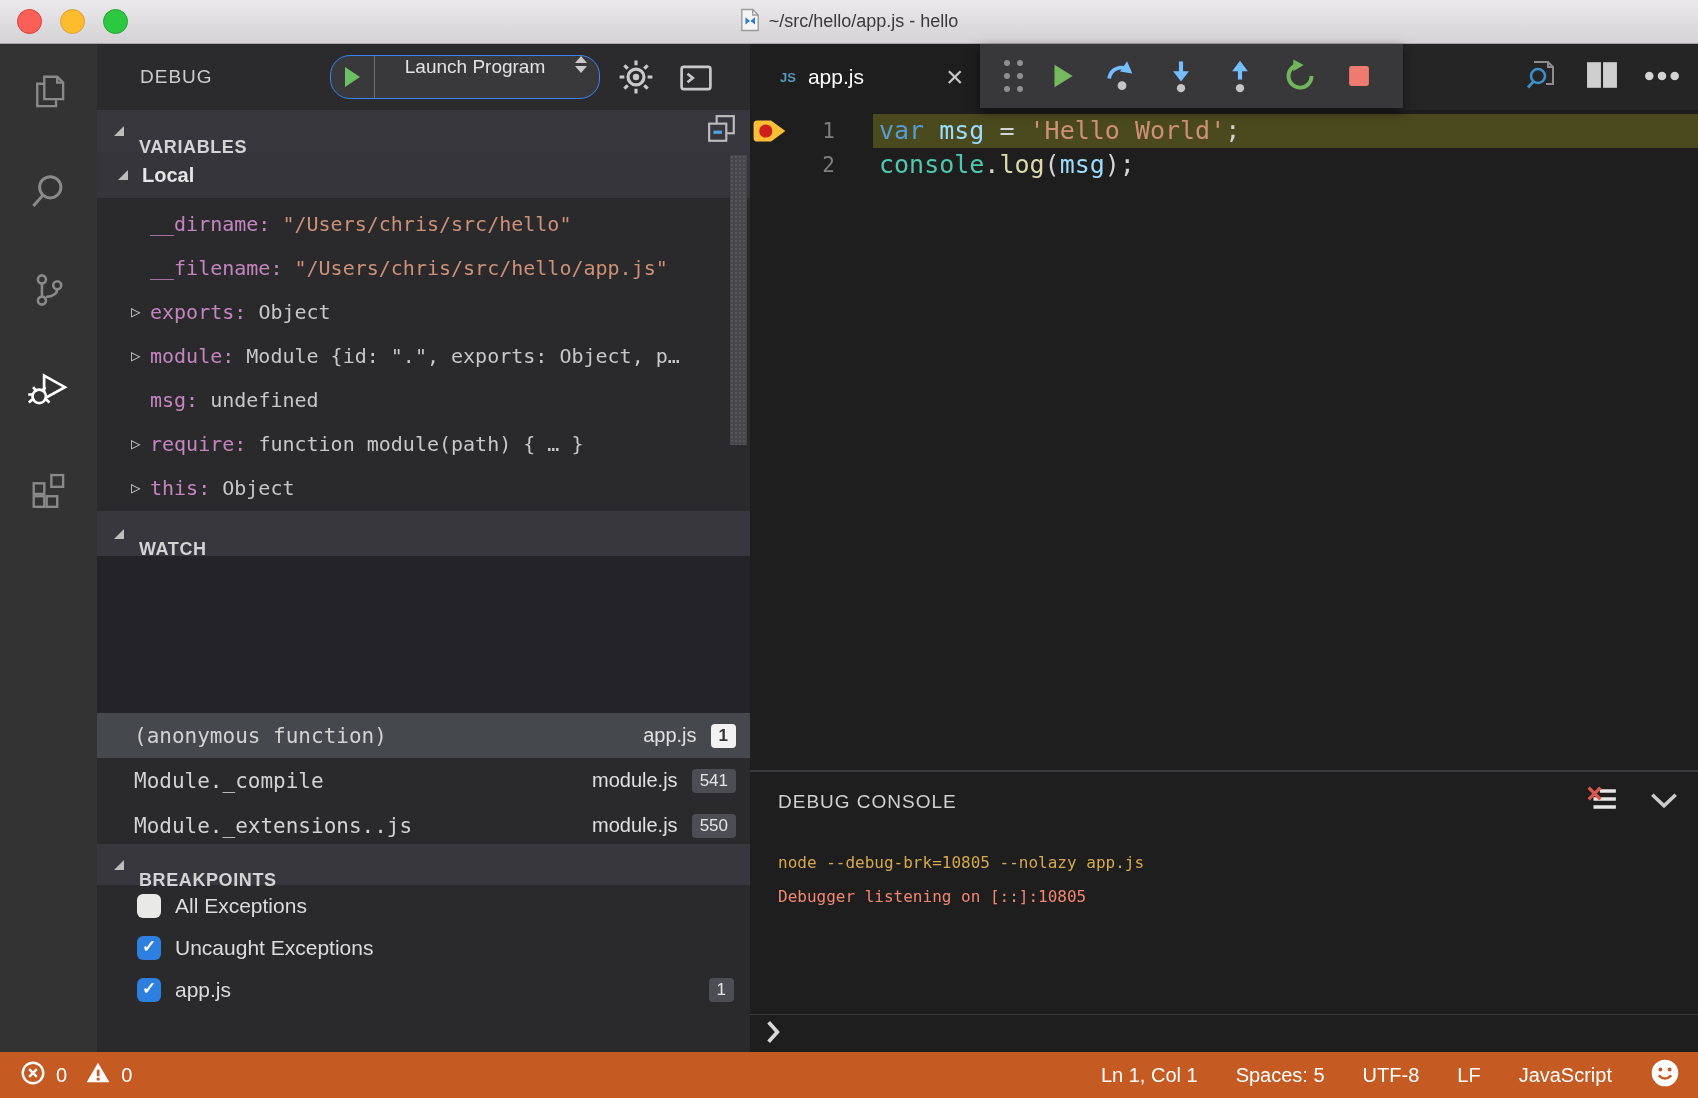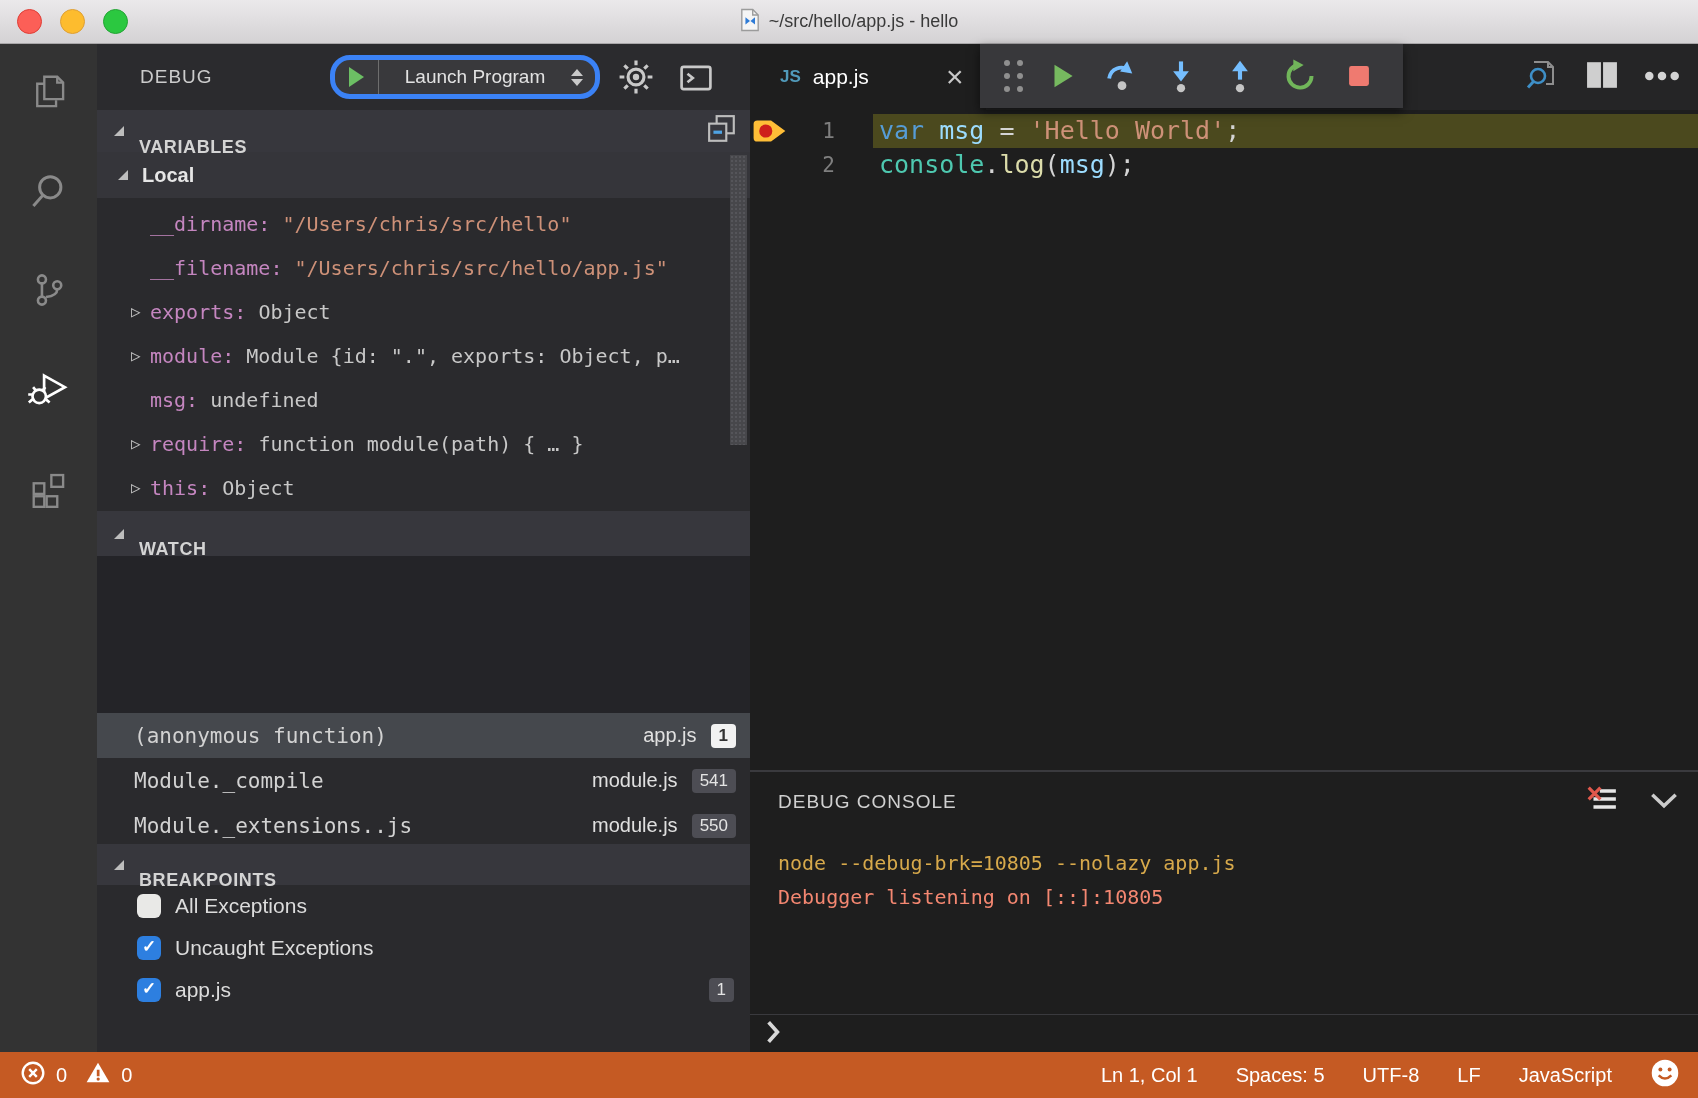--- a/index.html
+++ b/index.html
@@ -24,21 +24,21 @@
 
   
   .activitybar { width:97px; background:#333333; display:flex; flex-direction:column; align-items:center; }
   .ab-item { width:97px; height:99px; display:flex; align-items:center; justify-content:center; }
 
   
   .sidebar { width:653px; background:#2a2a2d; display:flex; flex-direction:column; position:relative; }
   .sb-header { height:66px; background:#2b2b2e; display:flex; align-items:center; position:relative; flex:none; }
   .sb-title { margin-left:43px; font-size:19px; letter-spacing:1px; color:#cccccc; }
   .launch { position:absolute; left:233px; top:11px; width:270px; height:44px;
-    border:5px solid #3b82f6; border-radius:20px; display:flex; align-items:center; background:#39393c; }
+    border:1px solid #3b82f6; border-radius:20px; display:flex; align-items:flex-start; background:#39393c; }
   .launch-play { width:44px; height:100%; display:flex; align-items:center; justify-content:center;
     border-right:1px solid #6e6e6e; }
   .play-tri { width:0; height:0; border-left:15px solid #6cbf64; border-top:10px solid transparent;
     border-bottom:10px solid transparent; }
   .launch-label { flex:1; text-align:center; font-size:19px; color:#e2e2e2; }
   .spinner { margin-right:12px; display:flex; flex-direction:column; gap:3px; }
   .spin-up { width:0;height:0;border-left:6px solid transparent;border-right:6px solid transparent;
     border-bottom:7px solid #c9c9c9; }
   .spin-dn { width:0;height:0;border-left:6px solid transparent;border-right:6px solid transparent;
     border-top:7px solid #c9c9c9; }
@@ -77,21 +77,21 @@
   .checkbox.checked { background:#2d7fe0; }
   .checkbox.checked::after { content:"✓"; position:absolute; left:0; right:0; top:-1px; text-align:center;
     color:#fff; font-size:17px; font-weight:bold; line-height:24px; }
   .sb-scrollbar { position:absolute; right:3px; top:111px; width:17px; height:290px; background:#47474b;
     background-image:radial-gradient(#55555a 1px, transparent 1.2px); background-size:4px 4px; }
 
   
   .editor-col { flex:1; background:#1e1e1e; position:relative; }
   .tabbar { height:66px; background:#252526; display:flex; align-items:stretch; position:relative; }
   .tab { width:236px; background:#1e1e1e; display:flex; align-items:center; position:relative; }
-  .tab-js { margin-left:30px; color:#519aba; font-weight:bold; font-size:17px; }
+  .tab-js { margin-left:30px; color:#519aba; font-weight:bold; font-size:13px; }
   .tab-label { margin-left:12px; color:#ffffff; font-size:21px; }
   .tab-close { position:absolute; left:196px; color:#c8c8c8; font-size:30px; line-height:1; }
   .editor-actions { position:absolute; right:18px; top:0; height:66px; display:flex; align-items:center; gap:26px; }
 
   .debug-toolbar { position:absolute; left:230px; top:0; width:423px; height:64px; background:#38383b;
     box-shadow:0 4px 10px rgba(0,0,0,.55); display:flex; align-items:center; justify-content:space-between;
     padding:0 24px; z-index:5; }
   .grip { display:grid; grid-template-columns:6px 6px; gap:7px; }
   .grip i { width:6px; height:6px; border-radius:50%; background:#8f8f8f; }
   .dtb-btn { display:flex; align-items:center; justify-content:center; width:40px; height:46px; }
@@ -102,21 +102,21 @@
   .lnum { width:35px; flex:none; text-align:right; color:#7f7f7f; font-size:21px; }
   .ctext { flex:1; margin-left:38px; padding-left:6px; white-space:pre; height:34px; line-height:34px; }
 
   
   .panel { position:absolute; left:0; right:0; top:726px; bottom:0; background:#1e1e1e; border-top:2px solid #3a3a3e; }
   .panel-header { height:60px; display:flex; align-items:center; }
   .panel-title { margin-left:28px; font-size:19px; letter-spacing:1px; color:#d0d0d0; }
   .panel-actions { margin-left:auto; margin-right:20px; display:flex; align-items:center; gap:32px; }
   .console-out { margin-top:14px; }
   .console-line { height:34px; line-height:34px; padding-left:28px;
-    font-family:"DejaVu Sans Mono", monospace; font-size:20px; white-space:pre; }
+    font-family:"DejaVu Sans Mono", monospace; font-size:16px; white-space:pre; }
   .console-input { position:absolute; left:0; right:0; bottom:0; height:38px; border-top:1px solid #3a3a3e;
     display:flex; align-items:center; padding-left:16px; }
 
   
   .statusbar { position:absolute; left:0; right:0; bottom:0; height:46px; background:#c55a23;
     display:flex; align-items:center; color:#fff; font-size:20px; }
   .sb-left { display:flex; align-items:center; gap:10px; margin-left:20px; }
   .sb-right { margin-left:auto; display:flex; align-items:center; gap:38px; margin-right:18px; }
 </style>
 </head>

